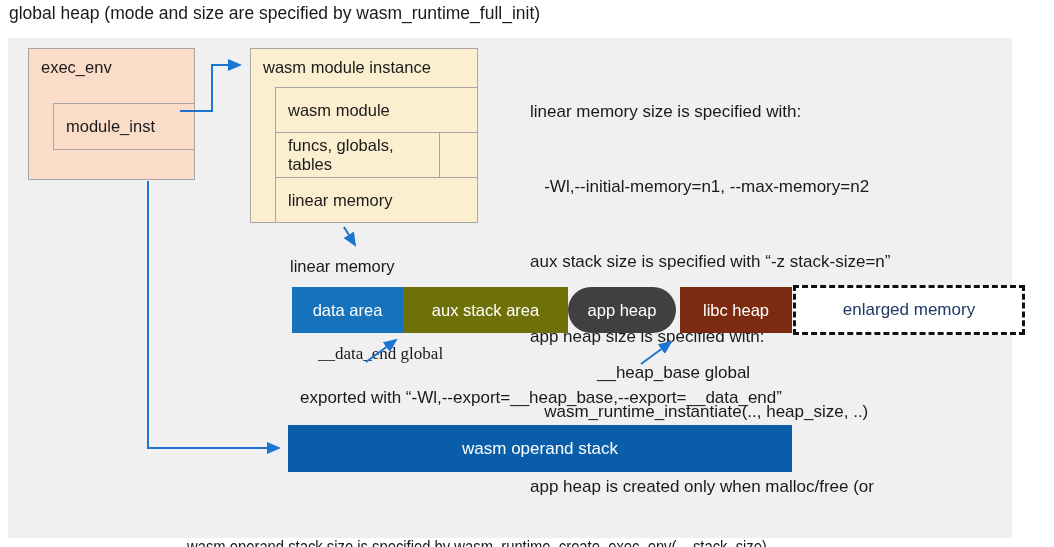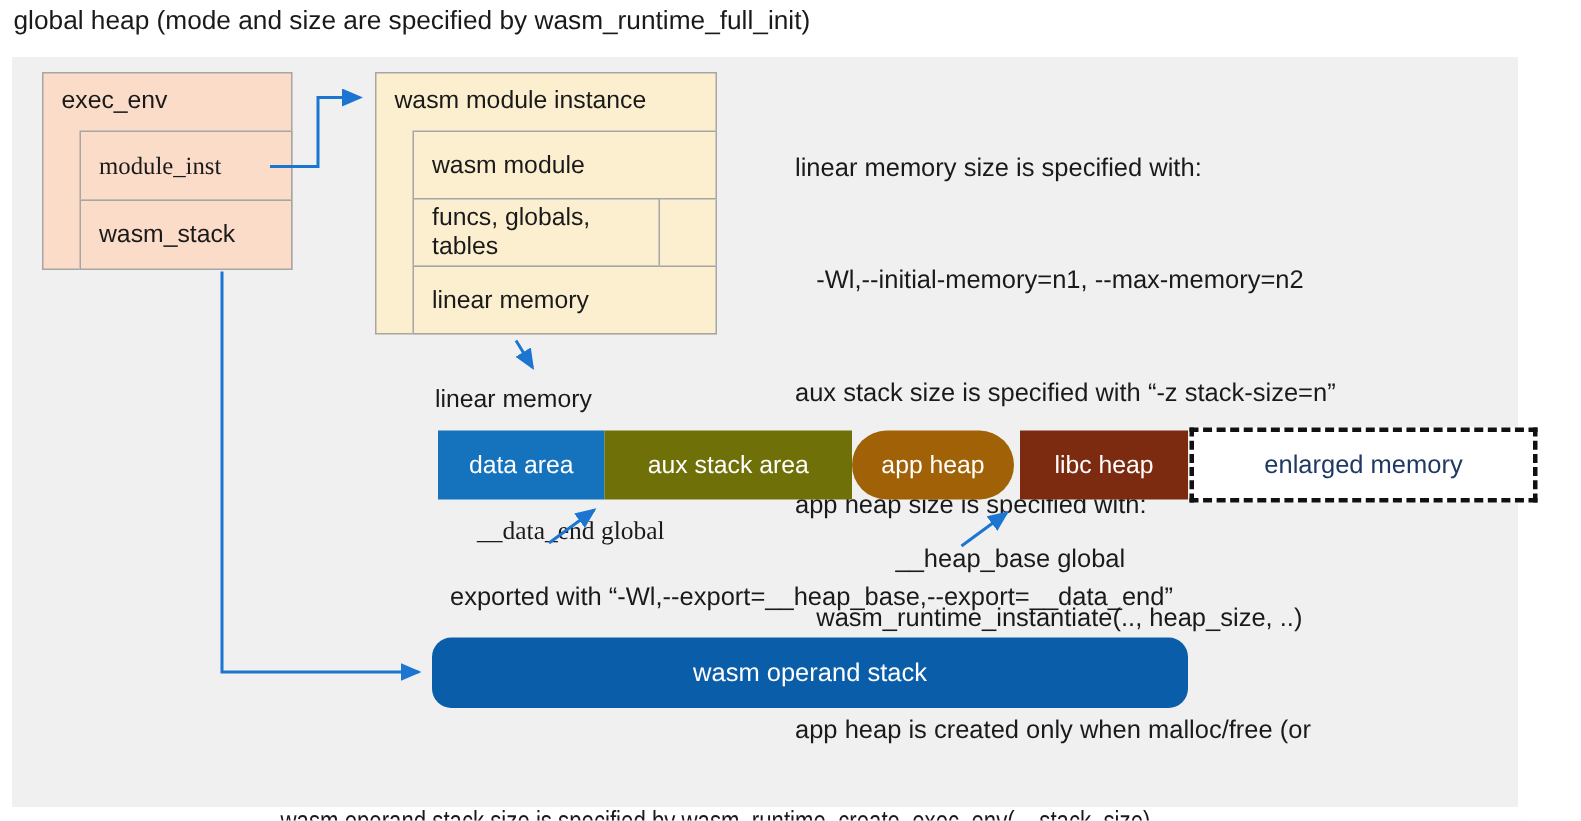--- a/index.html
+++ b/index.html
@@ -17,49 +17,49 @@
 
   .box { position:absolute; border:1px solid #A6A6A6; box-sizing:border-box; }
   .peach { background:#FBDCC9; }
   .cream { background:#FCEFD0; }
   .box-header { padding:9px 0 0 12px; font-size:16.5px; }
   .row { position:absolute; border:1px solid #A6A6A6; box-sizing:border-box;
          display:flex; align-items:center; padding-left:12px; font-size:16.5px; }
 
   
   .exec-outer { left:28px; top:48px; width:167px; height:132px; }
-  .exec-row-0 { left:53px; top:87px;  width:142px; height:47px;font-family:Liberation Serif, serif; }
+  .exec-row-0 { left:53px; top:103px;  width:142px; height:47px; }
   .exec-row-1 { left:53px; top:133px; width:142px; height:47px; }
 
   
   .mi-outer { left:250px; top:48px; width:228px; height:175px; }
   .mi-row-0 { left:275px; top:87px;  width:203px; height:46px; }
   .mi-row-1 { left:275px; top:132px; width:165px; height:46px; }
   .mi-row-2 { left:275px; top:177px; width:203px; height:46px; }
 
   .notes-right { position:absolute; left:530px; top:49px; font-size:17px; line-height:25px; white-space:pre; }
 
   .lm-label { position:absolute; left:290px; top:257px; font-size:16.5px; }
 
   .seg { position:absolute; top:287px; height:46px; display:flex; align-items:center;
          justify-content:center; color:#ffffff; font-size:16.5px; white-space:nowrap; }
   .seg-0 { left:292px; width:111px; background:#1573BE; }
   .seg-1 { left:403px; width:165px; background:#6F7108; }
-  .seg-2 { left:568px; width:108px; background:#a16207;border-radius:23px; }
+  .seg-2 { left:568px; width:108px; background:#404040;border-radius:23px; }
   .seg-3 { left:680px; width:112px; background:#7C2A10; }
   .seg-4 { left:793px; width:232px; top:285px; height:50px; background:#ffffff;
            border:3px dashed #111111; box-sizing:border-box; color:#1F3864; font-size:17px; }
 
   .data-end-label  { position:absolute; left:318px; top:344px; font-size:17px;font-family:Liberation Serif, serif; }
   .heap-base-label { position:absolute; left:597px; top:363px; font-size:17px; }
   .exported-note   { position:absolute; left:300px; top:388px; font-size:17px; white-space:nowrap; }
 
   .operand-bar { position:absolute; left:288px; top:425px; width:504px; height:47px;
                  background:#0A5DA8; color:#ffffff; display:flex; align-items:center;
-                 justify-content:center; font-size:17px;border-radius:13px; }
+                 justify-content:center; font-size:17px; }
 
   .notes-bottom { position:absolute; left:187px; top:479px; font-size:18.5px; line-height:27px;
                   white-space:pre; transform:scaleX(0.80); transform-origin:0 0; }
 
   svg.connectors { position:absolute; left:0; top:0; width:1054px; height:547px; pointer-events:none; }
   svg.connectors polyline, svg.connectors line { fill:none; stroke:#1C75D1; stroke-width:2; }
 </style>
 </head>
 <body>
 
@@ -67,23 +67,20 @@
 
   <div class="title">global heap (mode and size are specified by wasm_runtime_full_init)</div>
 
   <div class="panel"></div>
 
   <div class="box peach exec-outer">
     <div class="box-header">exec_env</div>
   </div>
   <div class="row peach exec-row-0">
     <span>module_inst</span>
-  </div>
-  <div class="row peach exec-row-1">
-    <span>wasm_stack</span>
   </div>
 
   <div class="box cream mi-outer">
     <div class="box-header">wasm module instance</div>
   </div>
   <div class="row cream mi-row-0">
     <span>wasm module</span>
   </div>
   <div class="row cream mi-row-1">
     <span>funcs, globals, tables</span>

